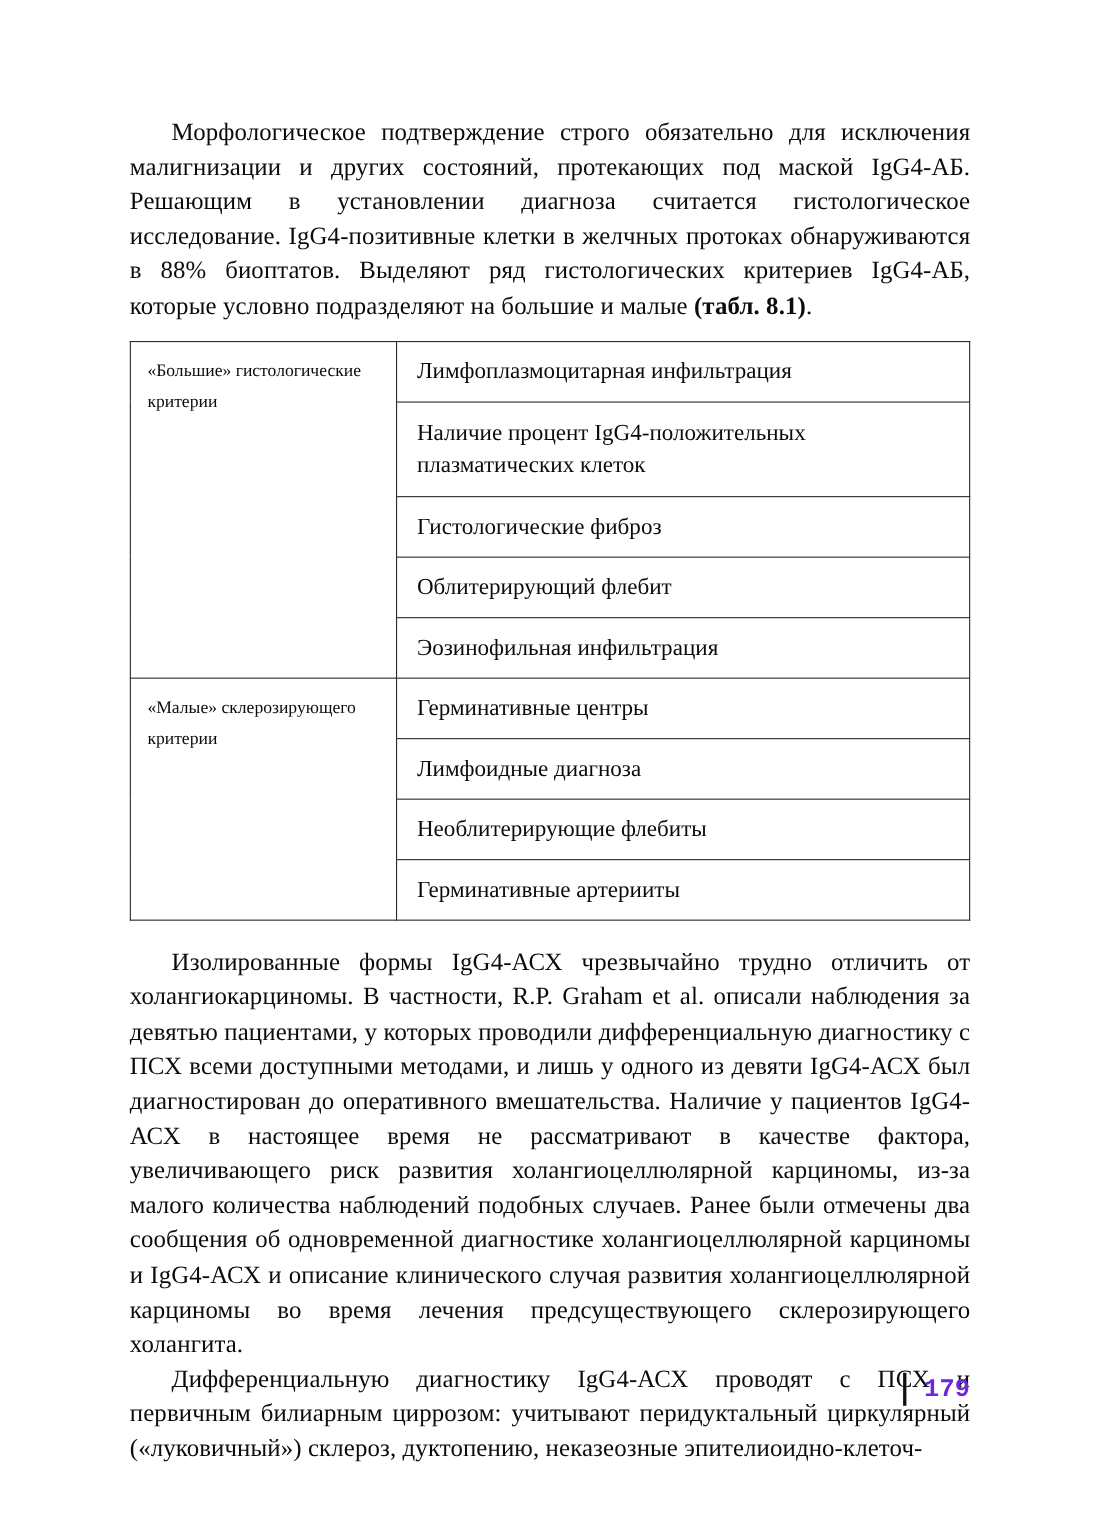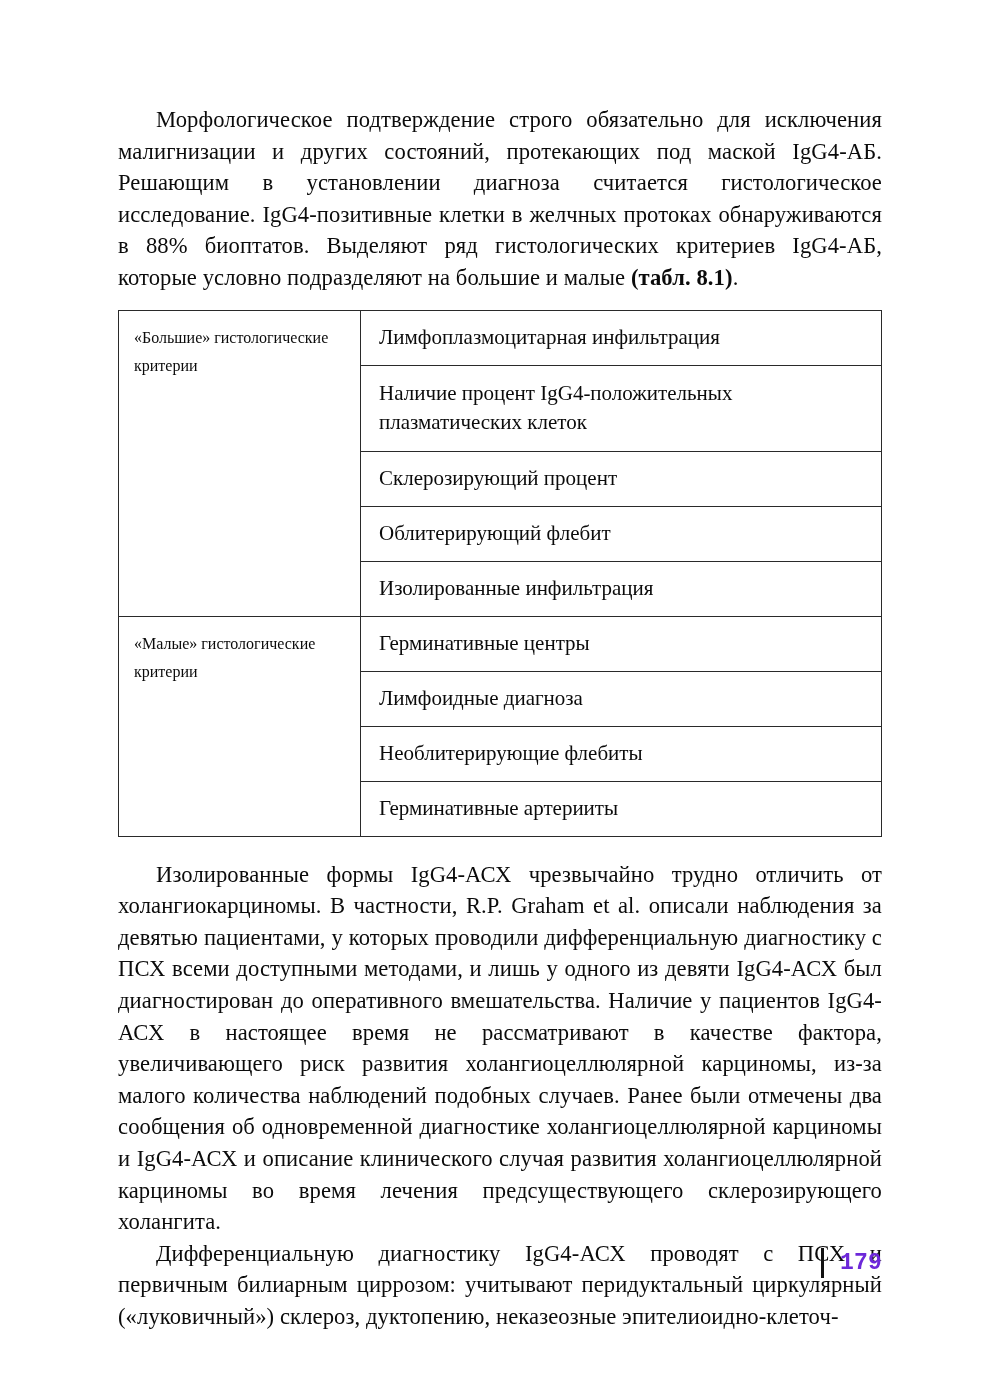--- a/index.html
+++ b/index.html
@@ -144,31 +144,31 @@
       <table class="crit">
         <tbody>
           <tr>
             <td class="group" rowspan="5">«Большие» гистологические критерии</td>
             <td class="item">Лимфоплазмоцитарная инфильтрация</td>
           </tr>
           <tr class="row-tall">
             <td class="item">Наличие процент IgG4-положительных плазматических клеток</td>
           </tr>
           <tr>
-            <td class="item">Склерозирующий процент</td>
+            <td class="item">Гистологические фиброз</td>
           </tr>
           <tr>
             <td class="item">Облитерирующий флебит</td>
           </tr>
           <tr>
-            <td class="item">Изолированные инфильтрация</td>
+            <td class="item">Эозинофильная инфильтрация</td>
           </tr>
 
           <tr>
-            <td class="group" rowspan="4">«Малые» гистологические критерии</td>
+            <td class="group" rowspan="4">«Малые» склерозирующего критерии</td>
             <td class="item">Герминативные центры</td>
           </tr>
           <tr>
             <td class="item">Лимфоидные диагноза</td>
           </tr>
           <tr>
             <td class="item">Необлитерирующие флебиты</td>
           </tr>
           <tr>
             <td class="item">Герминативные артерииты</td>

